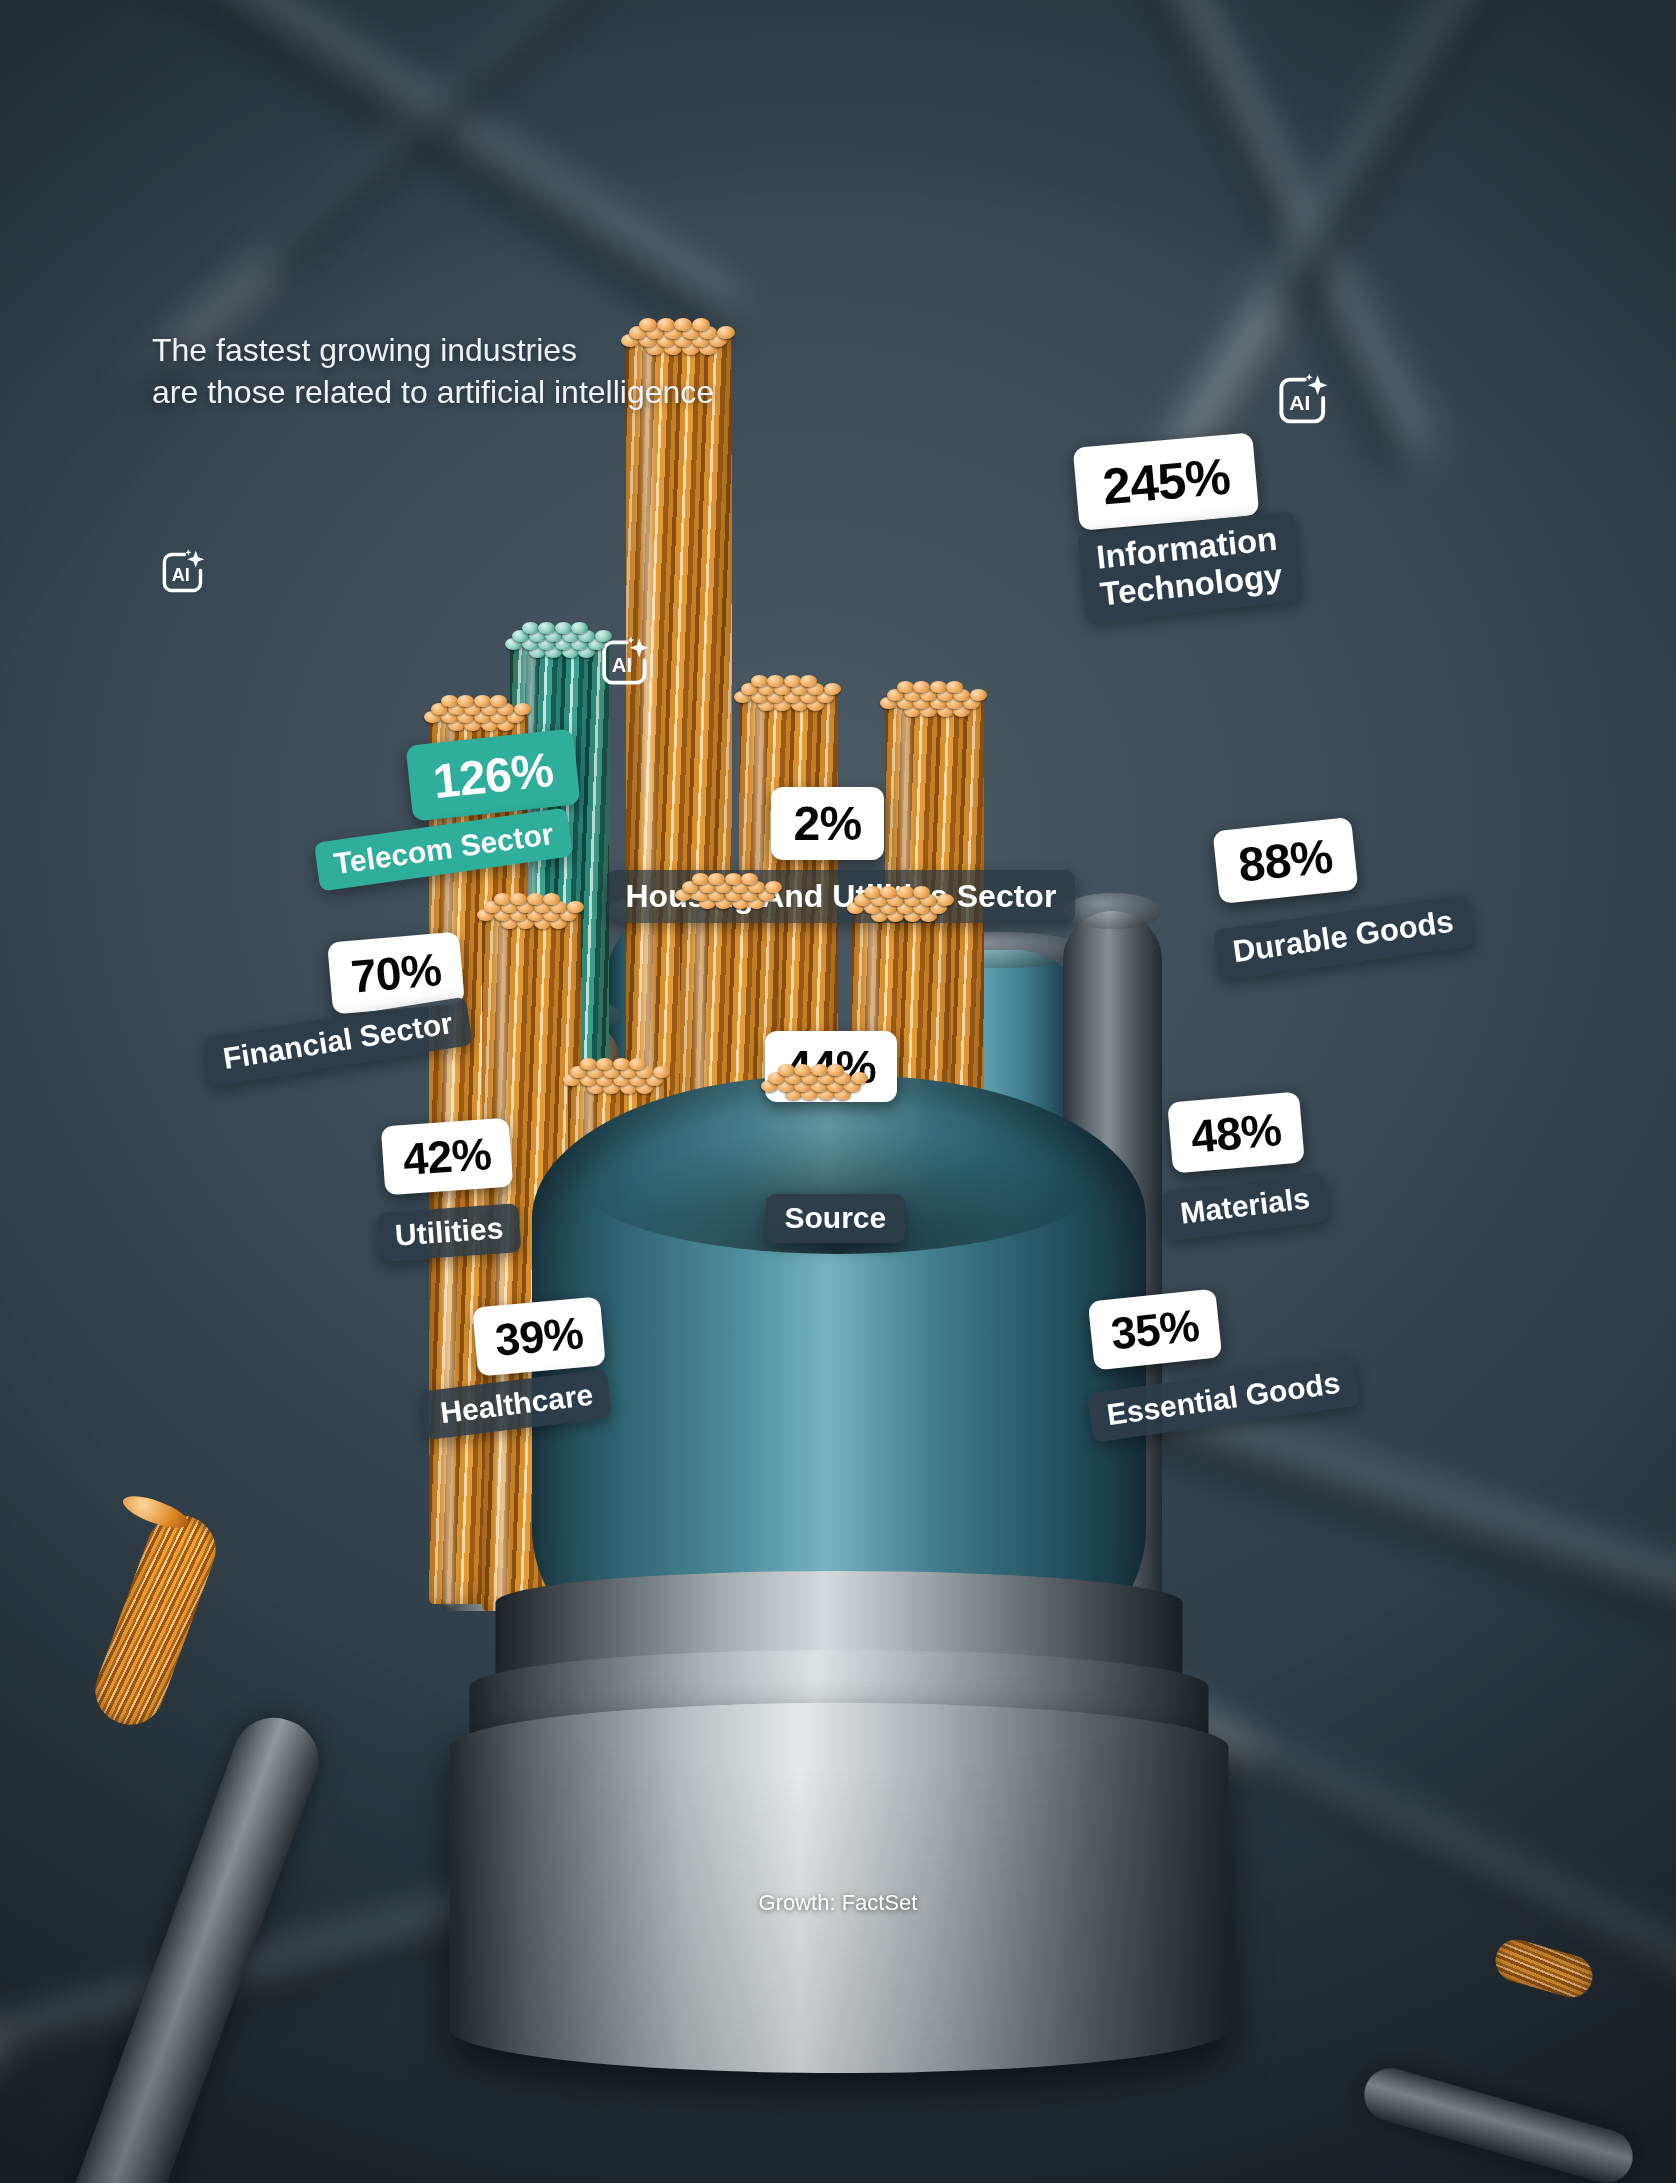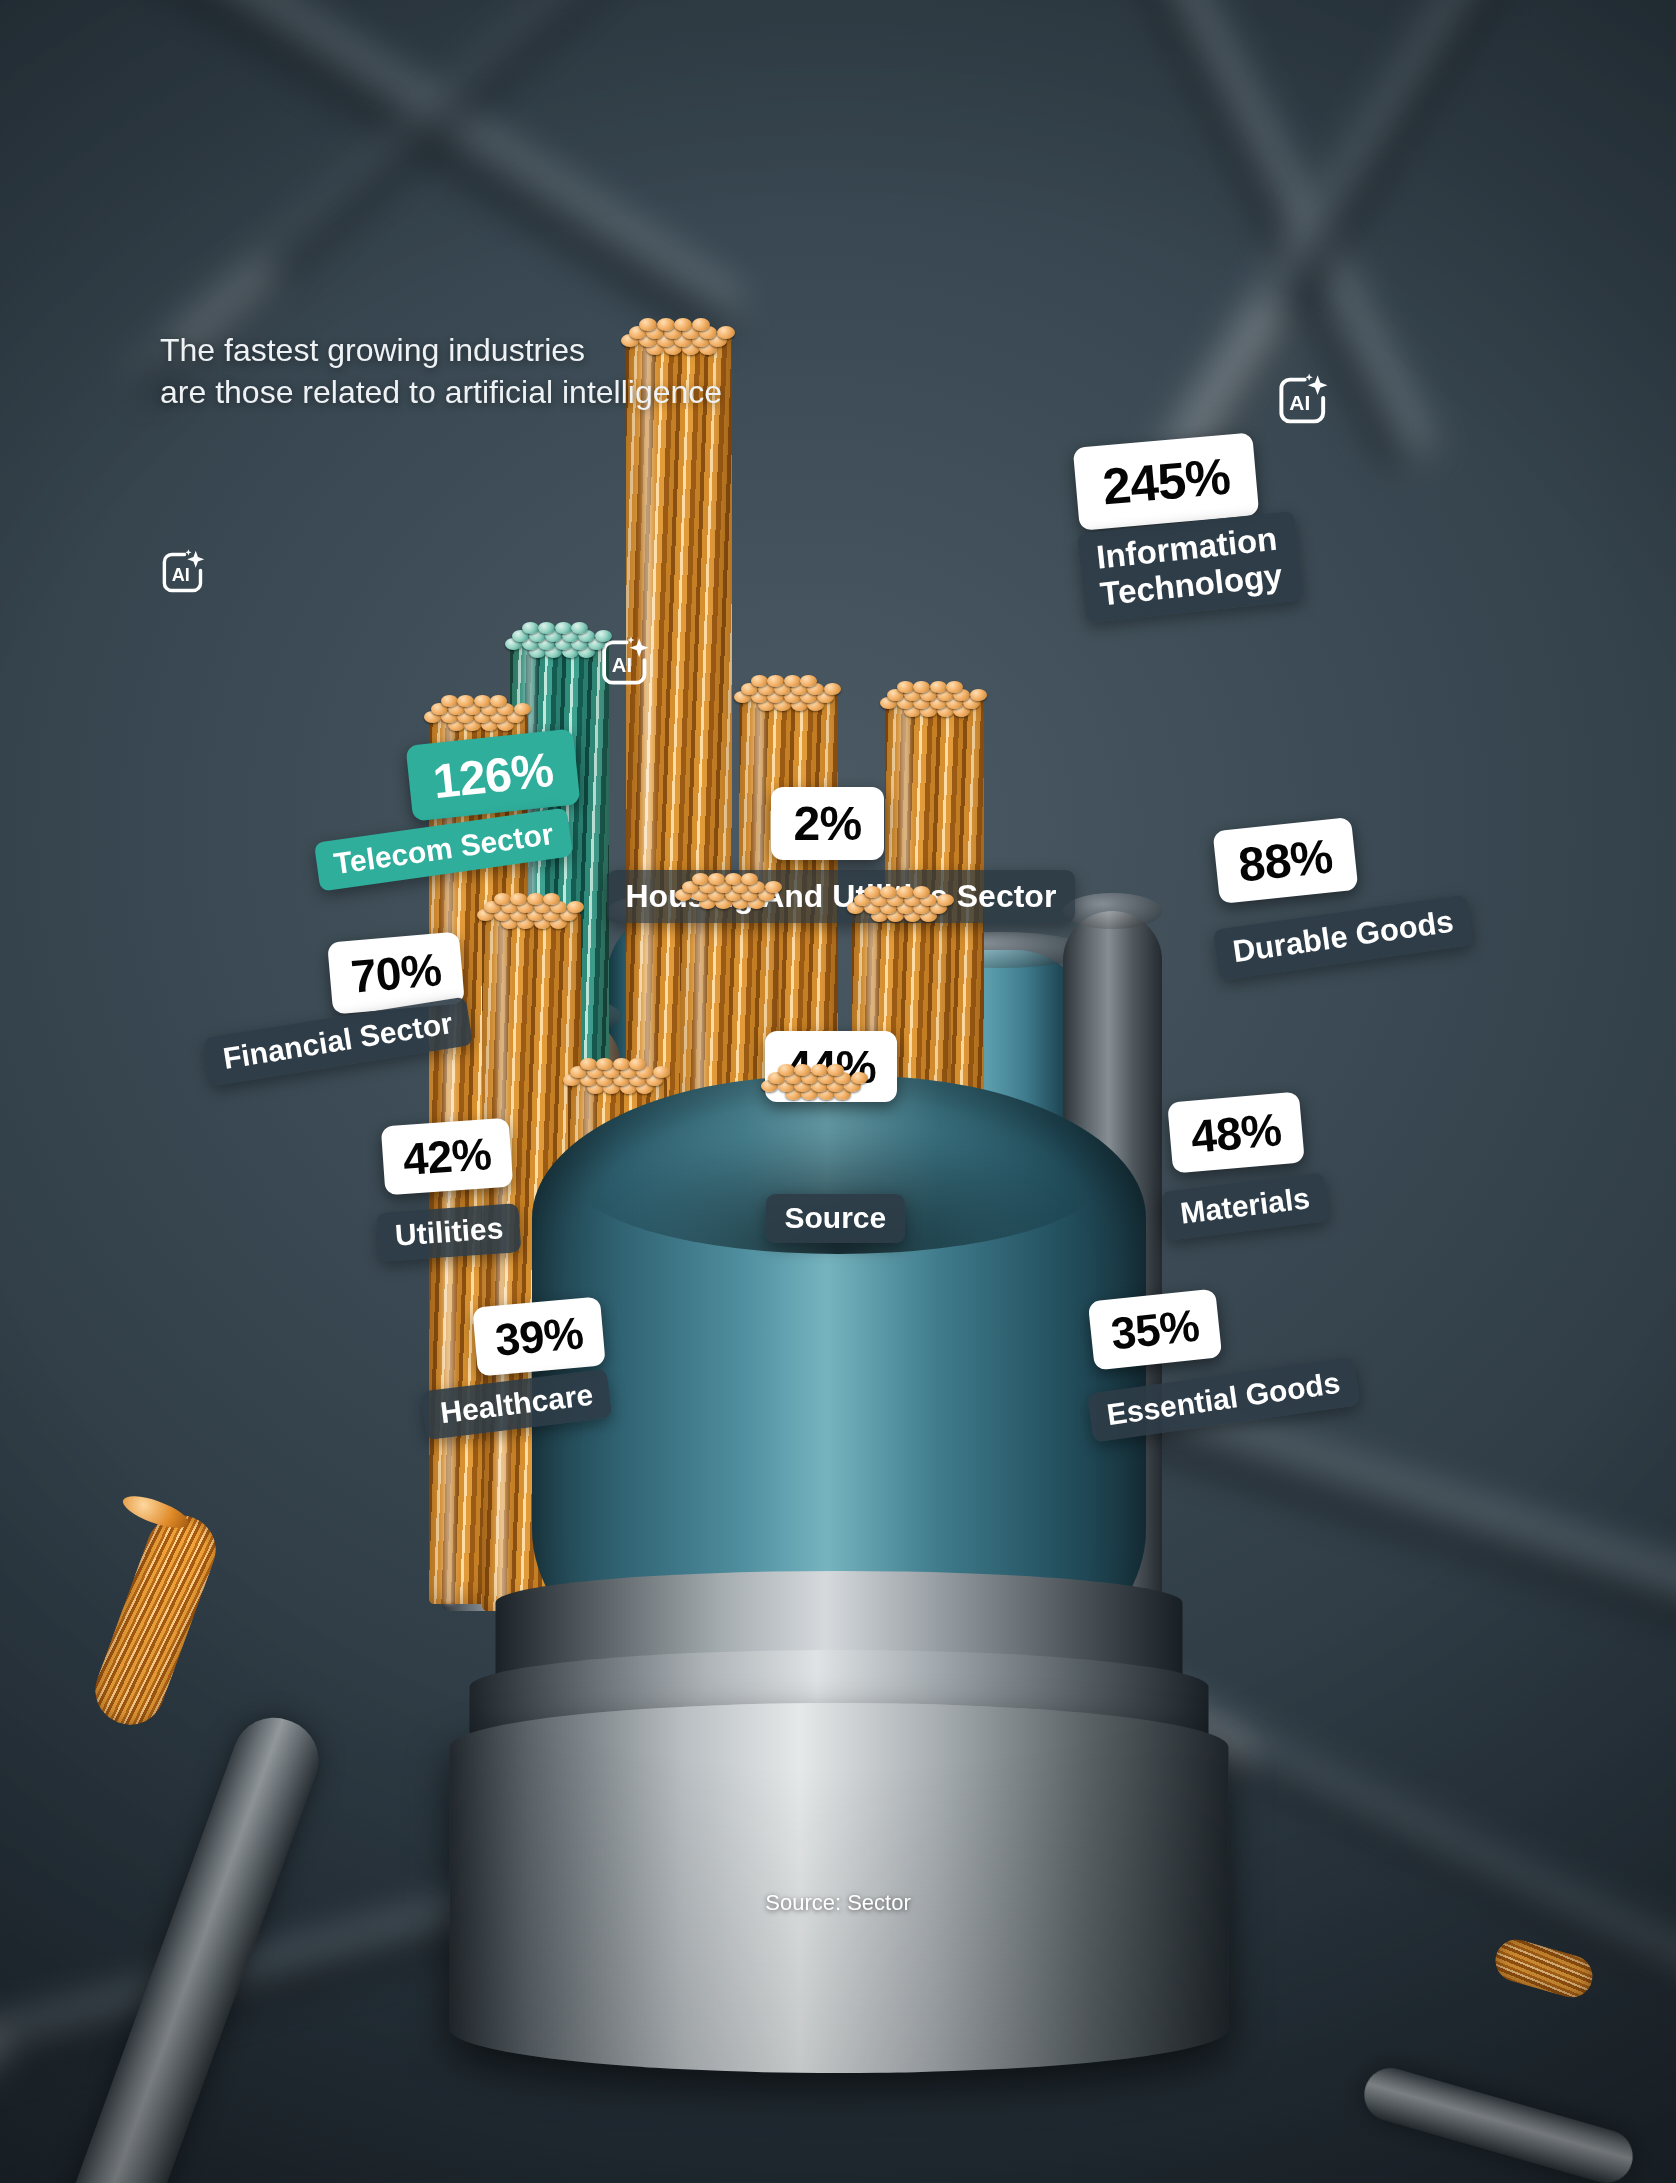--- a/index.html
+++ b/index.html
@@ -183,21 +183,21 @@
   .aibadge svg{ display:block; }
 
   
   #title{
     position:absolute; left:164px; top:111px;
     color:#ffffff; font-weight:bold; font-size:68px; line-height:1.16;
     letter-spacing:-1px; white-space:pre-line;
     text-shadow:0 2.6px 12px rgba(0,0,0,.45);
   }
   #subtitle{
-    position:absolute; left:160px; top:330px;
+    position:absolute; left:152px; top:330px;
     color:#eef2f4; font-size:32px; line-height:1.30; white-space:pre-line;
     text-shadow:0 2px 8px rgba(0,0,0,.45);
   }
   #legend{
     position:absolute; left:158px; top:547px;
     display:flex; align-items:flex-start; gap:14.5px;
   }
   #legend .legend-text{
     color:#e9eef1; font-size:22px; line-height:1.34; white-space:pre-line; padding-top:4px;
   }
@@ -632,15 +632,15 @@
     <span class="name" style="font-size:30px; padding:7.3px 17px;">Healthcare</span>
   </div>
 
   <div class="lbl" style="left:1091px; top:1295px; transform:rotate(-6deg);">
     <span class="pct" style="font-size:45px; padding:8.6px 20px;">35%</span>
   </div>
   <div class="lbl" style="left:1089px; top:1375px; transform:rotate(-8deg);">
     <span class="name" style="font-size:30px; padding:7.3px 17px;">Essential Goods</span>
   </div>
 
-  <div id="source">Source: Sector</div>
+  <div id="source">Growth: FactSet</div>
 </div>
 
 
 </body></html>

